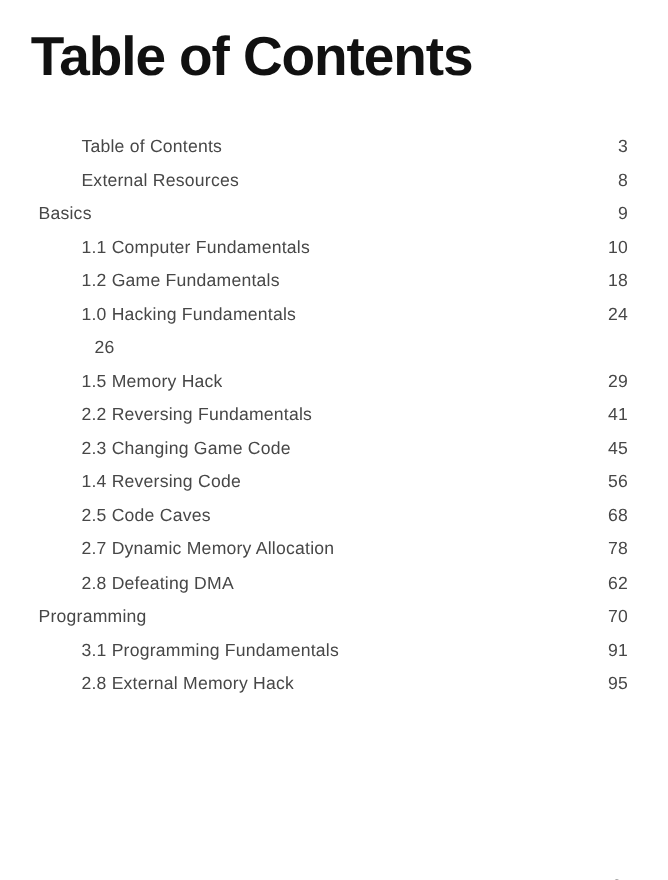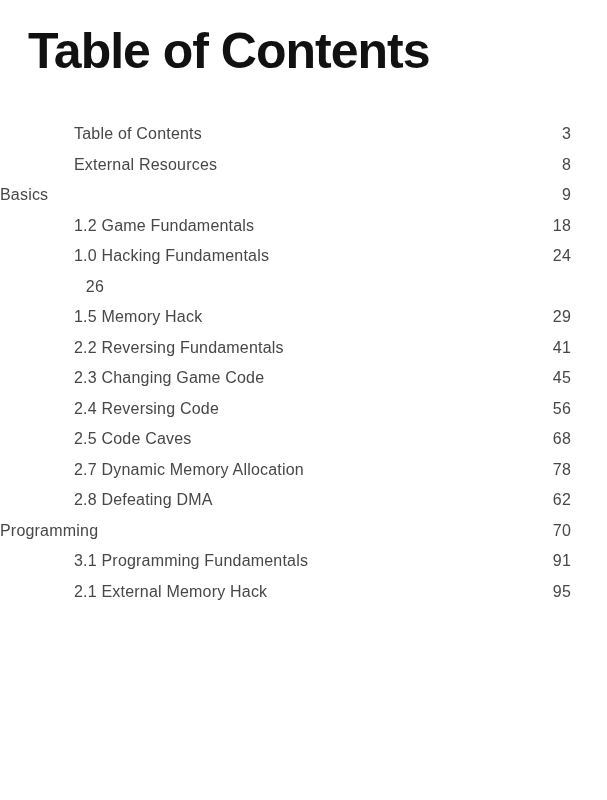--- a/index.html
+++ b/index.html
@@ -33,21 +33,21 @@
   .row {
     display: flex;
     align-items: center;
     justify-content: space-between;
     height: 30.5px;
     padding-right: 36px;
     font-size: 16px;
     color: #474747;
     letter-spacing: 0.2px;
   }
-  .row.level0 { }
+  .row.level0 { padding-left: 35px; }
   .row.level1 { padding-left: 74px; }
   .row .label {
     white-space: nowrap;
     overflow: hidden;
   }
   .row .pagenum {
     text-align: right;
     min-width: 30px;
   }
   .footer-num {
@@ -74,20 +74,24 @@
   <div class="row level1">
     <span class="label">External Resources</span>
     <span class="pagenum">8</span>
   </div>
 
   <div class="row level0">
     <span class="label">Basics</span>
     <span class="pagenum">9</span>
   </div>
 
+  <div class="row level1">
+    <span class="label">1.1 Computer Fundamentals</span>
+    <span class="pagenum">10</span>
+  </div>
 
   <div class="row level1">
     <span class="label">1.2 Game Fundamentals</span>
     <span class="pagenum">18</span>
   </div>
 
   <div class="row level1">
     <span class="label">1.0 Hacking Fundamentals</span>
     <span class="pagenum">24</span>
   </div>
@@ -107,21 +111,21 @@
     <span class="label">2.2 Reversing Fundamentals</span>
     <span class="pagenum">41</span>
   </div>
 
   <div class="row level1">
     <span class="label">2.3 Changing Game Code</span>
     <span class="pagenum">45</span>
   </div>
 
   <div class="row level1">
-    <span class="label">2.4 Reversing Code</span>
+    <span class="label">1.4 Reversing Code</span>
     <span class="pagenum">56</span>
   </div>
 
   <div class="row level1">
     <span class="label">2.5 Code Caves</span>
     <span class="pagenum">68</span>
   </div>
 
 
   <div class="row level1">
@@ -138,19 +142,19 @@
     <span class="label">Programming</span>
     <span class="pagenum">70</span>
   </div>
 
   <div class="row level1">
     <span class="label">3.1 Programming Fundamentals</span>
     <span class="pagenum">91</span>
   </div>
 
   <div class="row level1">
-    <span class="label">2.1 External Memory Hack</span>
+    <span class="label">2.8 External Memory Hack</span>
     <span class="pagenum">95</span>
   </div>
 </div>
 
   <div class="footer-num">3</div>
 </div>
 
 </body></html>

